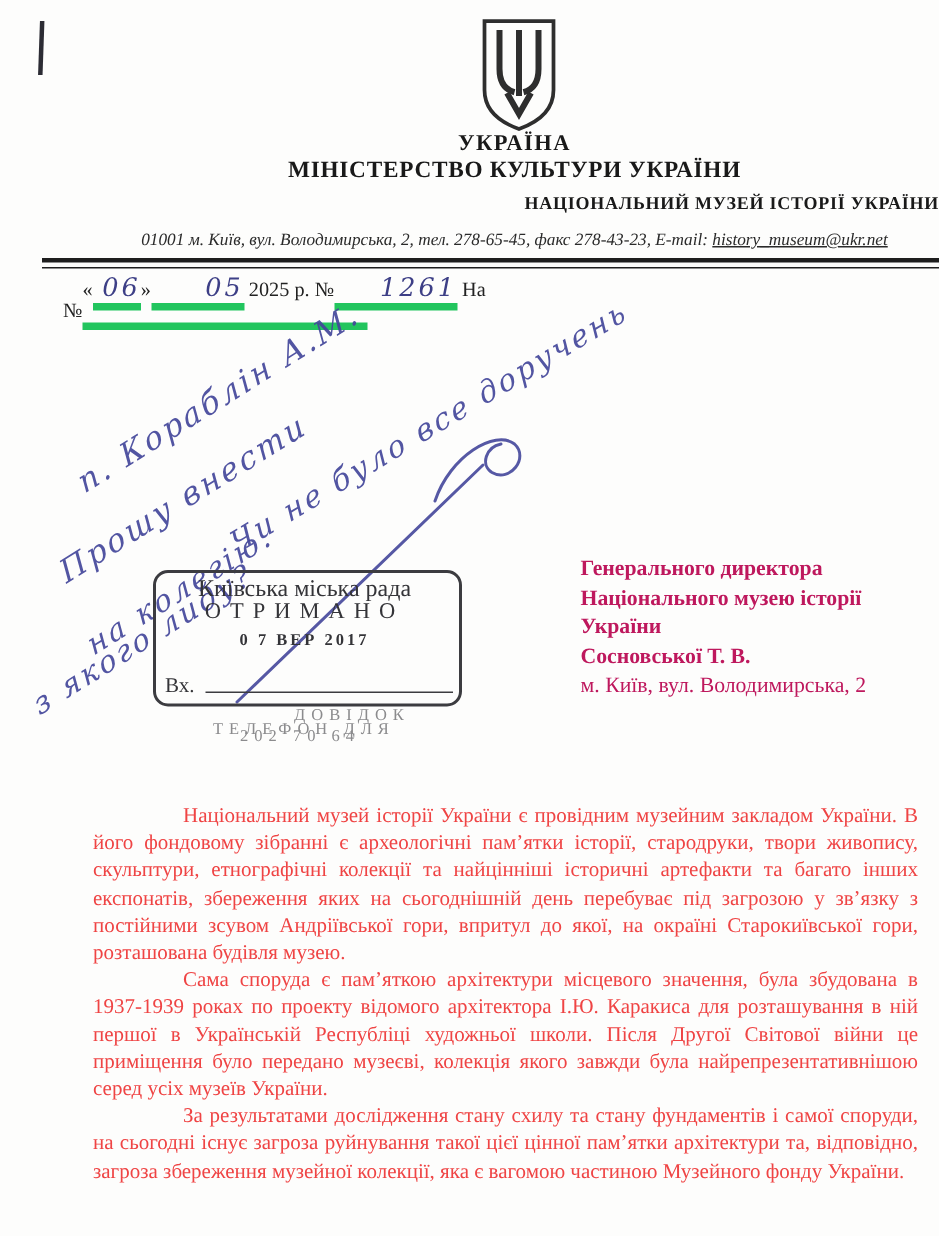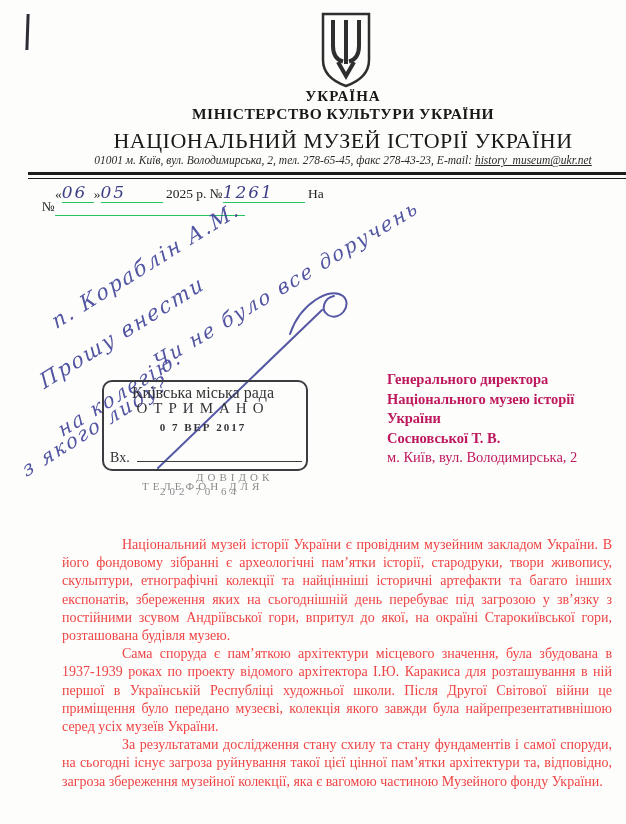--- a/index.html
+++ b/index.html
@@ -7,28 +7,28 @@
     position:relative;width:626px;height:824px;margin:0 auto;
     background:#fdfdfc;overflow:hidden;
     font-family:"Liberation Serif", serif;color:#1f1f1f;
   }
   .abs{position:absolute;}
   .center-col{position:absolute;left:60px;width:566px;text-align:center;}
   .b{font-weight:bold;}
   
   .country{top:88px;font-size:15px;font-weight:bold;letter-spacing:1px;color:#191919;}
   .ministry{top:105px;font-size:15.5px;font-weight:bold;letter-spacing:.5px;color:#191919;}
-  .museum{top:128px;font-size:22px;font-weight:normal;letter-spacing:.5px;color:#191919;}
+  .museum{top:128px;font-size:12px;font-weight:bold;letter-spacing:.5px;color:#191919;text-align:right;}
   .contact{top:154px;font-size:11.5px;font-style:italic;color:#2a2a2a;}
   .contact u{text-decoration:underline;margin-top:45px;}
   .dbl-rule{top:172px;left:28px;right:0;height:3px;border-top:3px solid #1e1e1e;border-bottom:1px solid #1e1e1e;}
   .pen-mark{left:26px;top:14px;width:2.5px;height:36px;background:#2c2c34;transform:rotate(2deg);}
   
   .ref{font-size:13.5px;color:#222;}
-  .blank{display:inline-block;border-bottom:1px solid #22c55e;text-align:left;}
+  .blank{display:inline-block;border-bottom:5px solid #22c55e;text-align:right;}
   .hw-ink{font-family:"DejaVu Serif", serif;font-style:italic;color:#3d3f86;}
   .hw-num{font-size:17px;letter-spacing:2px;}
   
   .hw{font-family:"DejaVu Serif", serif;font-style:italic;color:#44479b;
       letter-spacing:2px;transform-origin:0 0;white-space:nowrap;opacity:.92;}
   
   .stamp-box{left:102px;top:380px;width:202px;height:87px;border:2px solid #3c3c40;border-radius:10px;}
   .stamp-text{color:#343438;text-align:center;}
   .stamp-gray{color:#8b8b8d;letter-spacing:4px;font-size:11px;white-space:nowrap;}
   .vx-line{left:137px;top:461px;width:165px;height:0;border-top:1.5px solid #3c3c40;}

